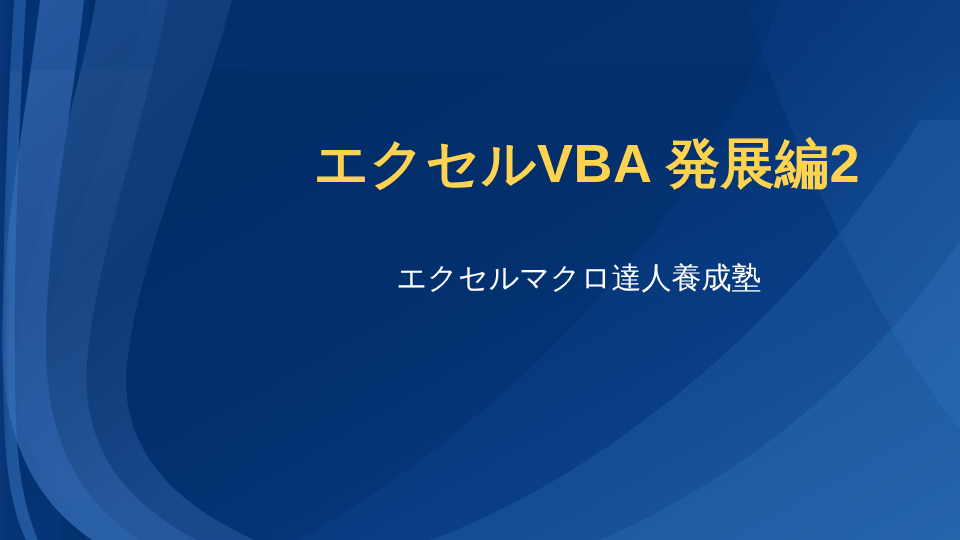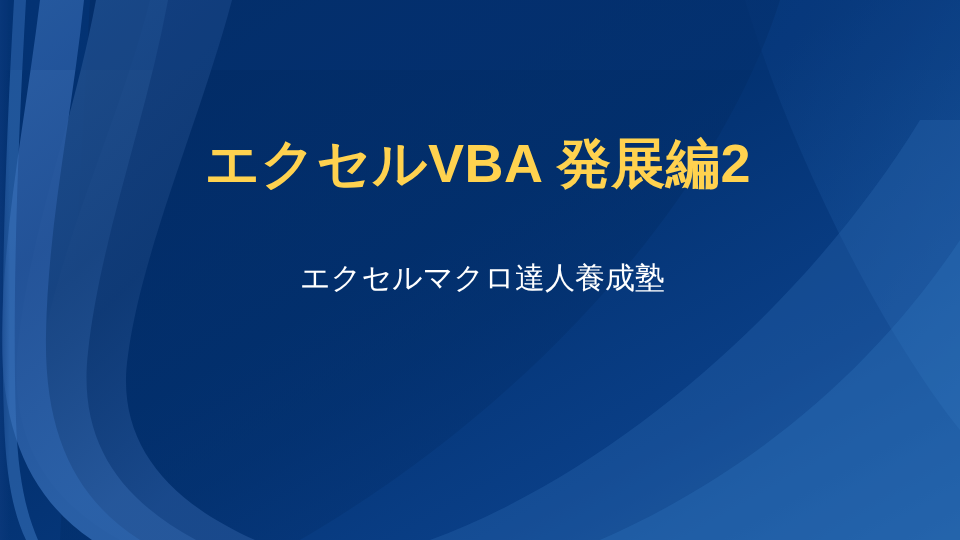--- a/index.html
+++ b/index.html
@@ -25,41 +25,41 @@
   }
   .text-layer {
     position: absolute;
     left: 0;
     top: 0;
     width: 960px;
     height: 540px;
   }
   #title-block {
     position: absolute;
-    left: 108px;
+    left: 120px;
     top: 132px;
     width: 740px;
-    text-align: center;
+    text-align: right;
   }
   #slide-title {
     margin: 0;
     font-family: "Liberation Sans", "DejaVu Sans", sans-serif;
     font-weight: bold;
     font-size: 54px;
     line-height: 1.16;
     letter-spacing: 0.5px;
     color: #ffd24f;
     white-space: nowrap;
   }
   #subtitle-block {
     position: absolute;
     left: 300px;
     top: 258px;
     width: 558px;
-    text-align: left;
+    text-align: center;
   }
   .subtitle-line {
     margin: 0;
     font-family: "Liberation Serif", "DejaVu Serif", serif;
     font-weight: normal;
     font-size: 30px;
     line-height: 1.30;
     color: #ffffff;
     white-space: nowrap;
   }

